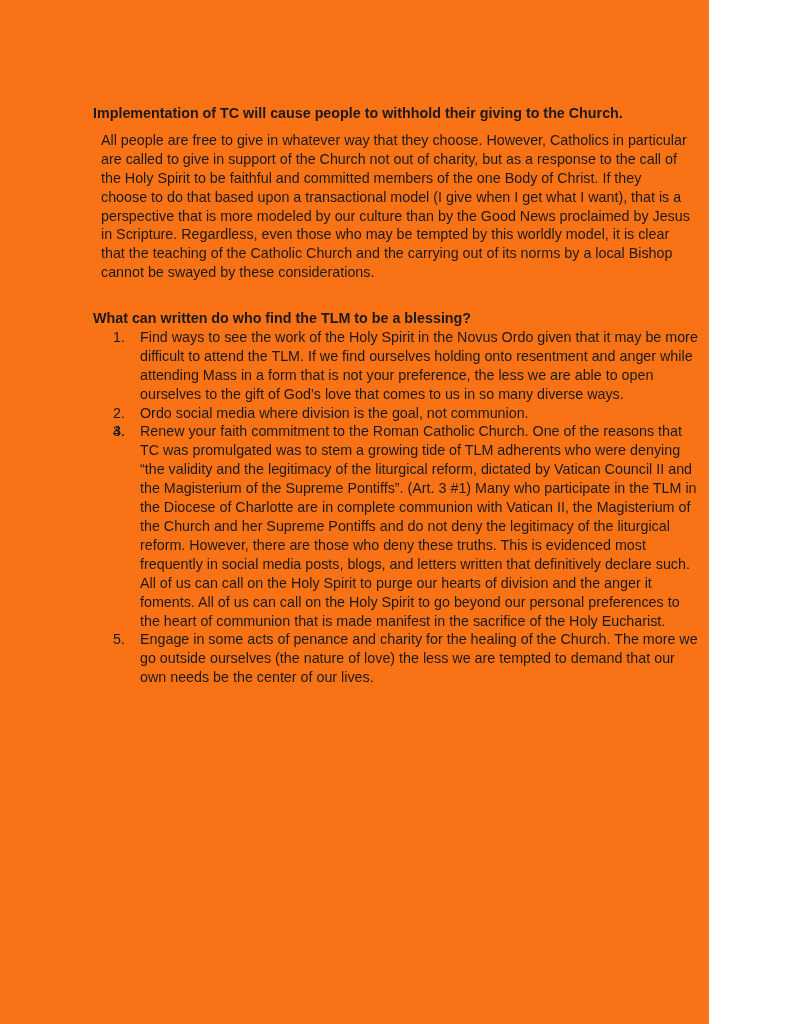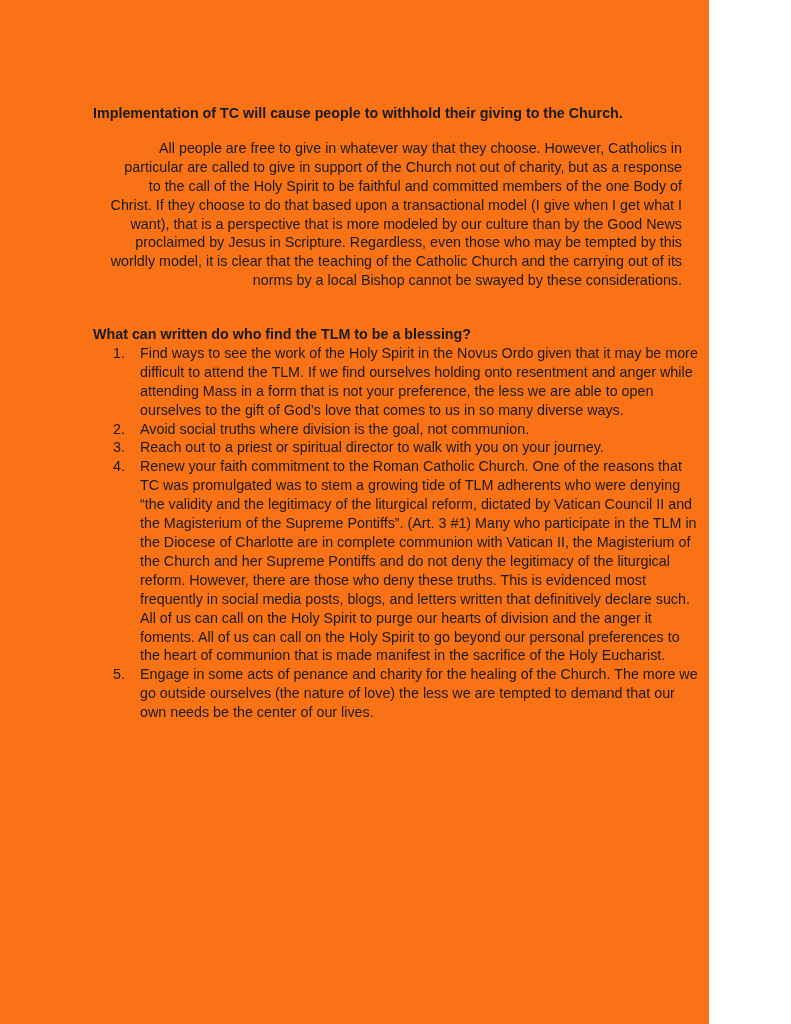--- a/index.html
+++ b/index.html
@@ -23,22 +23,21 @@
     position: absolute;
     top: 104px;
     left: 93px;
     width: 605px;
   }
   .heading {
     font-weight: bold;
     margin: 0;
   }
   .para {
-    margin: 16px;
-    text-align: right;
+    margin: 8px;
   }
   .section-gap {
     height: 18.9px;
   }
   ol.doc-list {
     list-style: none;
     margin: 0;
     padding: 0;
     counter-reset: item;
   }
@@ -68,25 +67,24 @@
 
     <p class="heading">What can written do who find the TLM to be a blessing?</p>
 
     <ol class="doc-list">
       <li>
         <span class="num">1.</span>
         <span class="txt">Find ways to see the work of the Holy Spirit in the Novus Ordo given that it may be more difficult to attend the TLM. If we find ourselves holding onto resentment and anger while attending Mass in a form that is not your preference, the less we are able to open ourselves to the gift of God’s love that comes to us in so many diverse ways.</span>
       </li>
       <li>
         <span class="num">2.</span>
-        <span class="txt">Avoid social truths where division is the goal, not communion.</span>
+        <span class="txt">Ordo social media where division is the goal, not communion.</span>
       </li>
       <li>
         <span class="num">3.</span>
-        <span class="txt">Reach out to a priest or spiritual director to walk with you on your journey.</span>
       </li>
       <li>
         <span class="num">4.</span>
         <span class="txt">Renew your faith commitment to the Roman Catholic Church. One of the reasons that TC was promulgated was to stem a growing tide of TLM adherents who were denying “the validity and the legitimacy of the liturgical reform, dictated by Vatican Council II and the Magisterium of the Supreme Pontiffs”. (Art. 3 #1) Many who participate in the TLM in the Diocese of Charlotte are in complete communion with Vatican II, the Magisterium of the Church and her Supreme Pontiffs and do not deny the legitimacy of the liturgical reform. However, there are those who deny these truths. This is evidenced most frequently in social media posts, blogs, and letters written that definitively declare such. All of us can call on the Holy Spirit to purge our hearts of division and the anger it foments. All of us can call on the Holy Spirit to go beyond our personal preferences to the heart of communion that is made manifest in the sacrifice of the Holy Eucharist.</span>
       </li>
       <li>
         <span class="num">5.</span>
         <span class="txt">Engage in some acts of penance and charity for the healing of the Church. The more we go outside ourselves (the nature of love) the less we are tempted to demand that our own needs be the center of our lives.</span>
       </li>
     </ol>

